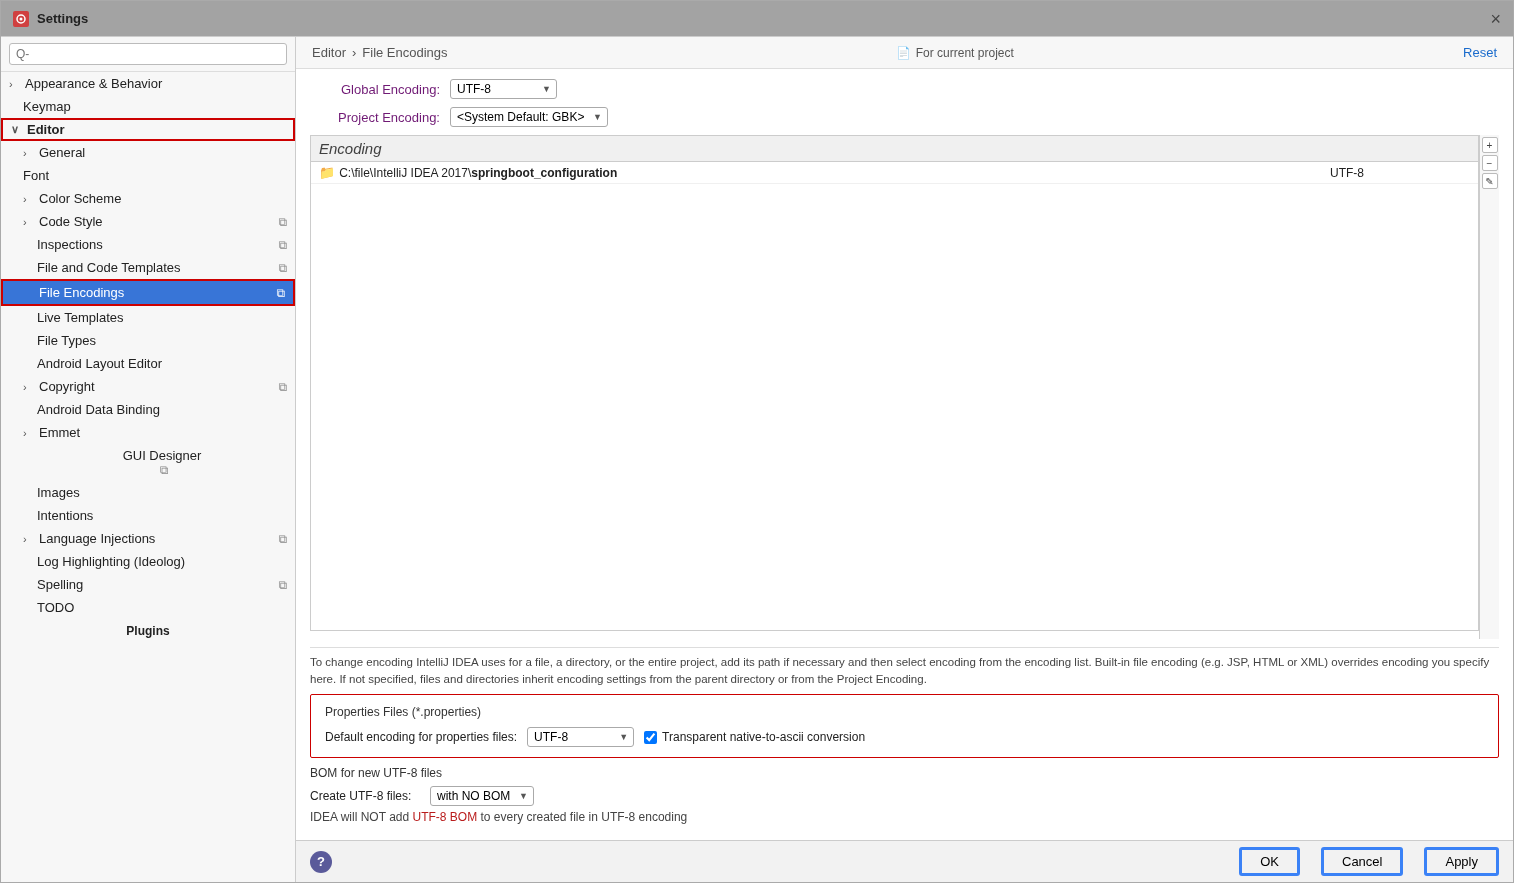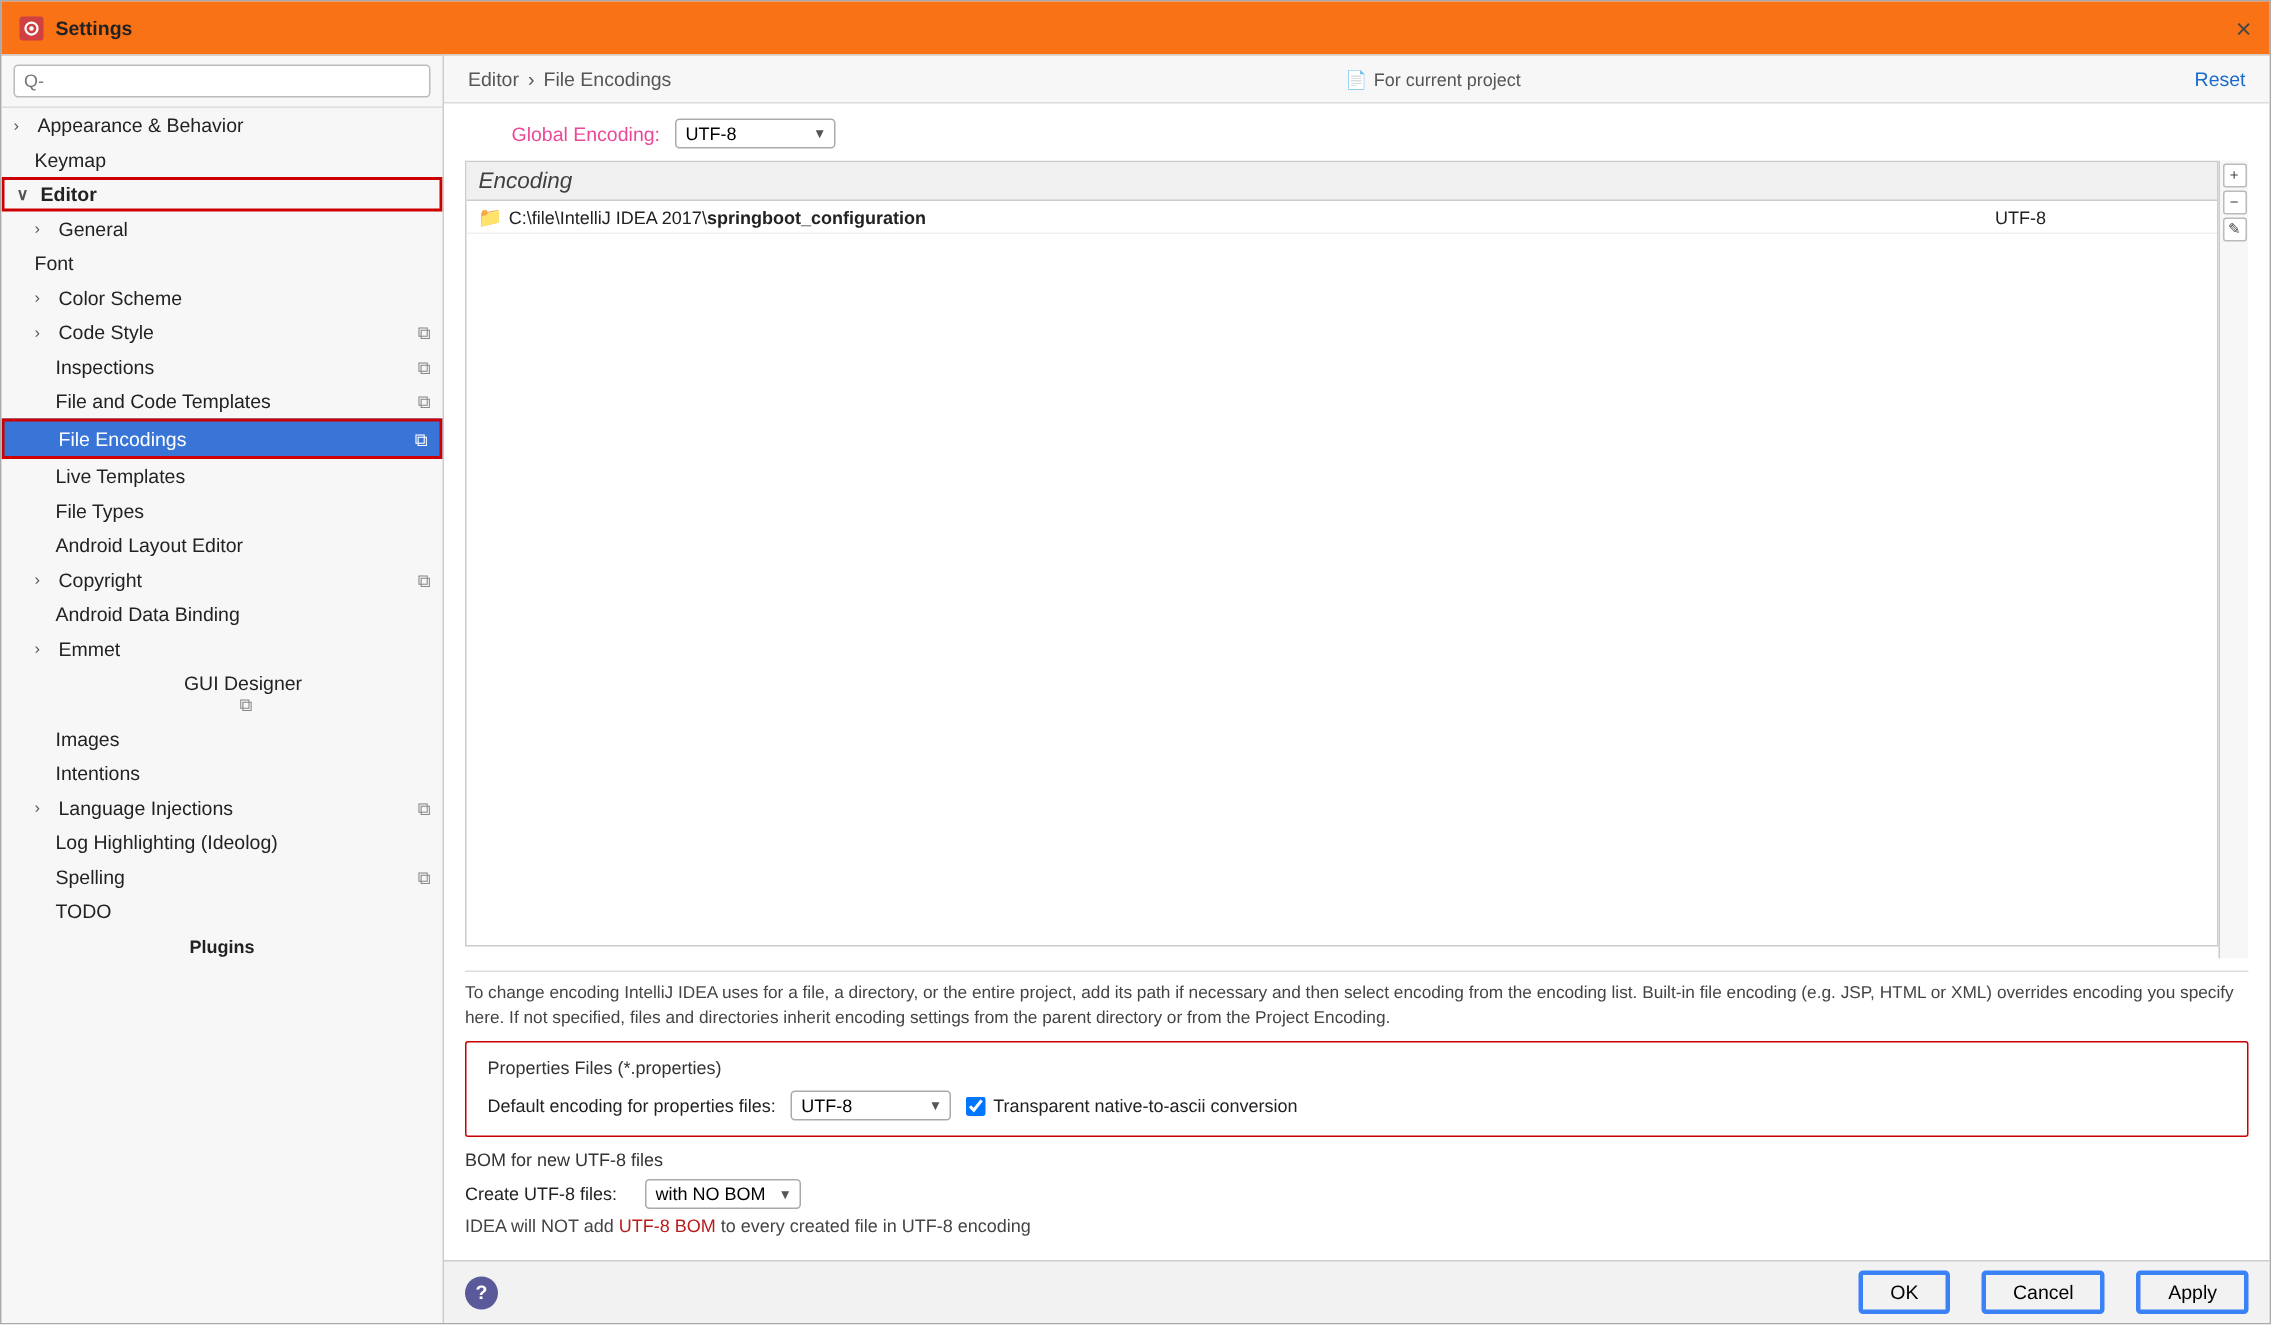--- a/index.html
+++ b/index.html
@@ -1,20 +1,20 @@
 <!DOCTYPE html>
 <html><head>
   <meta charset="utf-8">
   <style>
     * { box-sizing: border-box; margin: 0; padding: 0; }
     body { font-family: 'Segoe UI', Arial, sans-serif; font-size: 13px; background: #fff; width: 1514px; height: 883px; overflow: hidden; }
 
     .window { width: 1514px; height: 883px; display: flex; flex-direction: column; border: 1px solid #aaa; background: #f2f2f2; }
 
-    .title-bar { background: #f97316; padding: 6px 12px; display: flex; align-items: center; justify-content: space-between; border-bottom: 1px solid #ccc; min-height: 36px; }
+    .title-bar { background: #a3a3a3; padding: 6px 12px; display: flex; align-items: center; justify-content: space-between; border-bottom: 1px solid #ccc; min-height: 36px; }
     .title-bar-left { display: flex; align-items: center; gap: 8px; }
     .title-icon { width: 16px; height: 16px; background: #d04040; border-radius: 2px; display: flex; align-items: center; justify-content: center; }
     .title-text { font-size: 13px; font-weight: 600; color: #222; }
     .title-close { font-size: 18px; color: #444; cursor: pointer; line-height: 1; }
 
     .main-content { display: flex; flex: 1; overflow: hidden; }
 
     
     .sidebar { width: 295px; background: #f7f7f7; border-right: 1px solid #ccc; display: flex; flex-direction: column; overflow-y: auto; }
     .search-bar { padding: 6px 8px; border-bottom: 1px solid #ddd; }
@@ -35,21 +35,21 @@
 
     .panel-header { display: flex; align-items: center; padding: 8px 16px; border-bottom: 1px solid #ddd; background: #f7f7f7; justify-content: space-between; }
     .breadcrumb { display: flex; align-items: center; gap: 6px; color: #555; font-size: 13px; }
     .for-project { display: flex; align-items: center; gap: 4px; color: #555; font-size: 12px; }
     .for-project-icon { font-size: 12px; }
     .reset-btn { color: #1a6bcc; font-size: 13px; cursor: pointer; background: none; border: none; }
 
     .panel-body { flex: 1; display: flex; flex-direction: column; padding: 10px 14px; overflow: hidden; }
 
     .encoding-row { display: flex; align-items: center; gap: 10px; margin-bottom: 8px; }
-    .encoding-label { color: #ec4899; min-width: 130px; text-align: right; }
+    .encoding-label { color: #701a75; min-width: 130px; text-align: right; }
     .select-wrapper { position: relative; display: inline-block; }
     .select-wrapper::after { content: '▼'; font-size: 9px; position: absolute; right: 6px; top: 50%; transform: translateY(-50%); pointer-events: none; color: #555; }
     .select-wrapper select { padding: 2px 22px 2px 6px; border: 1px solid #aaa; border-radius: 3px; background: #fff; font-size: 12px; appearance: none; cursor: pointer; }
 
     .table-section { flex: 1; border: 1px solid #ccc; display: flex; flex-direction: column; overflow: hidden; margin-bottom: 8px; }
     .table-header { display: flex; background: #f0f0f0; border-bottom: 1px solid #ccc; }
     .table-header .col-path { flex: 1; padding: 4px 8px; font-size: 12px; color: #222; border-right: 1px solid #ccc; display: flex; align-items: center; gap: 4px; }
     .table-header .col-enc { width: 140px; padding: 4px 8px; font-size: 15px; color: #404040; font-style: italic; }
     .table-body { flex: 1; overflow-y: auto; position: relative; }
     .table-row-item { display: flex; align-items: center; padding: 3px 8px; border-bottom: 1px solid #f0f0f0; }
@@ -219,20 +219,30 @@
           <div class="select-wrapper">
             <select>
               <option>UTF-8</option>
               <option>ISO-8859-1</option>
               <option>windows-1251</option>
               <option>US-ASCII</option>
             </select>
           </div>
         </div>
 
+        <div class="encoding-row">
+          <span class="encoding-label">Project Encoding:</span>
+          <div class="select-wrapper">
+            <select>
+              <option>&lt;System Default: GBK&gt;</option>
+              <option>UTF-8</option>
+              <option>ISO-8859-1</option>
+            </select>
+          </div>
+        </div>
 
         <div class="table-container">
           <div class="table-section">
             <div class="table-header">
               <div class="col-enc">Encoding</div>
             </div>
             <div class="table-body">
               <div class="table-row-item">
                 <div class="col-path">
                   <span class="folder-icon">📁</span>

